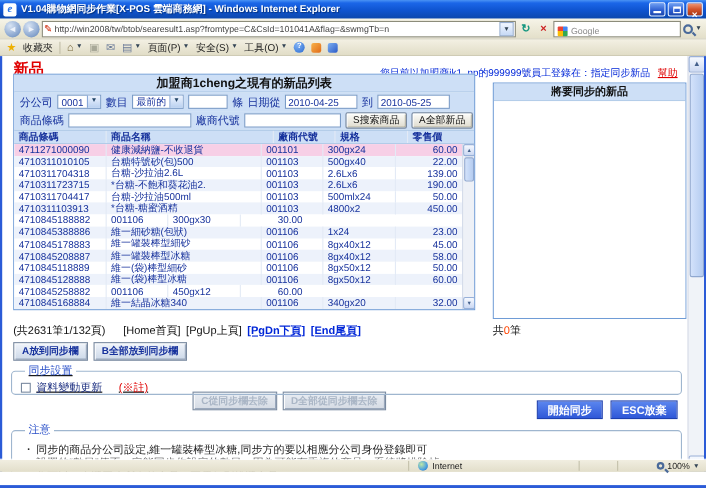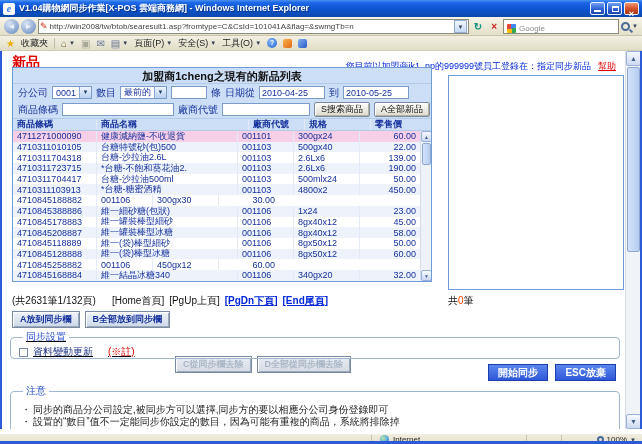--- a/index.html
+++ b/index.html
@@ -149,21 +149,21 @@
 
 
 .vscroll{position:absolute;right:0;top:0;width:15px;height:378px;background:#f0f3f8;border-left:1px solid #d8dce8;}
 .vs-btn{position:absolute;left:0;width:15px;height:15px;background:linear-gradient(180deg,#f6f9ff,#cdd9f2);
  border:1px solid #9ab0d8;border-radius:2px;color:#44608c;font-size:7px;text-align:center;line-height:13px;}
 .vs-up{top:0;}.vs-down{bottom:0;}
 .vs-thumb{position:absolute;left:1px;top:16px;width:13px;height:185px;
  background:linear-gradient(90deg,#d3e2fb,#b5ccf0);border:1px solid #90a8d0;border-radius:2px;}
 
 
-.statusbar{position:absolute;left:0;top:433px;width:642px;height:12px;
+.statusbar{position:absolute;left:0;top:417px;width:642px;height:12px;
  background:linear-gradient(180deg,#f1eee1,#e2decа);background:linear-gradient(180deg,#f1eee1,#e2deca);
  border-top:1px solid #fff;display:flex;align-items:center;font-size:8px;color:#222;}
 .sb-main{flex:1;height:100%;}
 .sb-sep{width:1px;height:9px;background:#c4c0aa;margin:0 2px;flex:none;}
 .sb-zone{width:150px;display:flex;align-items:center;gap:4px;padding-left:6px;flex:none;}
 .globe{width:9px;height:9px;border-radius:50%;flex:none;
  background:radial-gradient(circle at 35% 35%,#bfe8a6,#4aa0e0 60%,#2060a8);}
 .sb-flag{width:30px;flex:none;display:flex;align-items:center;gap:2px;}
 .sb-zoom{width:78px;display:flex;align-items:center;gap:3px;justify-content:flex-end;padding-right:6px;flex:none;}
 .mag2{width:7px;height:7px;border:2px solid #4a6a9a;border-radius:50%;position:relative;flex:none;}
@@ -395,20 +395,21 @@
       <span>(共2631筆1/132頁)</span>
       <span class="pager-links">
         <span class="plink">[Home首頁]</span>
         <span class="plink">[PgUp上頁]</span>
         <span class="plink link">[PgDn下頁]</span>
         <span class="plink link">[End尾頁]</span>
       </span>
     </div>
 
     <div class="right-panel">
+      <div class="rp-header">將要同步的新品</div>
       <div class="rp-body"></div>
     </div>
     <div class="sync-count"><span>共</span><span class="num">0</span><span>筆</span></div>
 
     <div class="actions">
       <button class="abtn">A放到同步欄</button>
       <button class="abtn">B全部放到同步欄</button>
       <button class="abtn disabled">C從同步欄去除</button>
       <button class="abtn disabled">D全部從同步欄去除</button>
     </div>
@@ -421,21 +422,21 @@
         <span class="note-mark">(※註)</span>
       </div>
     </fieldset>
 
     <button class="bluebtn start">開始同步</button>
     <button class="bluebtn cancel">ESC放棄</button>
 
     <fieldset class="fs-notes">
       <legend>注意</legend>
       <ul class="notes-list">
-        <li>同步的商品分公司設定,被同步方可以選擇,同步方的要以相應分公司身份登錄即可</li>
+        <li>同步的商品分公司設定,維一罐裝棒型冰糖,同步方的要以相應分公司身份登錄即可</li>
         <li>設置的“數目”值不一定能同步你設定的數目，因為可能有重複的商品，系統將排除掉</li>
         <li>您可以一次選同步所有的商品，不需個別挑選商品</li>
       </ul>
     </fieldset>
 
     <div class="vscroll">
       <span class="vs-btn vs-up">▲</span>
       <span class="vs-thumb"></span>
       <span class="vs-btn vs-down">▼</span>
     </div>

